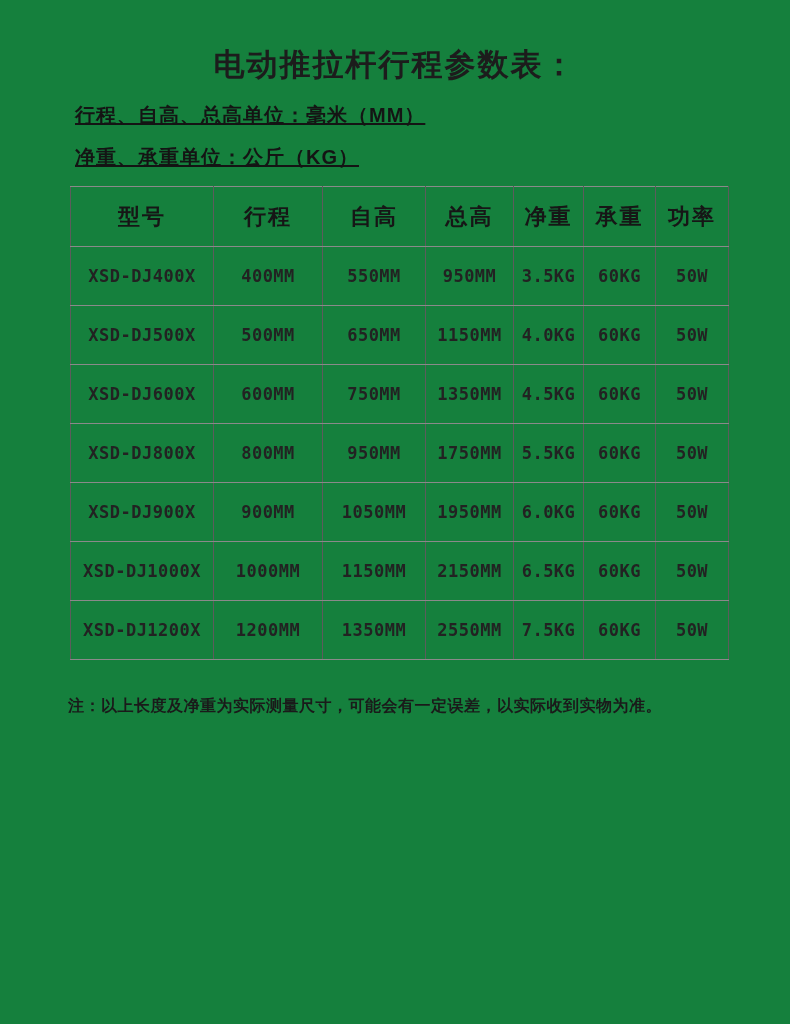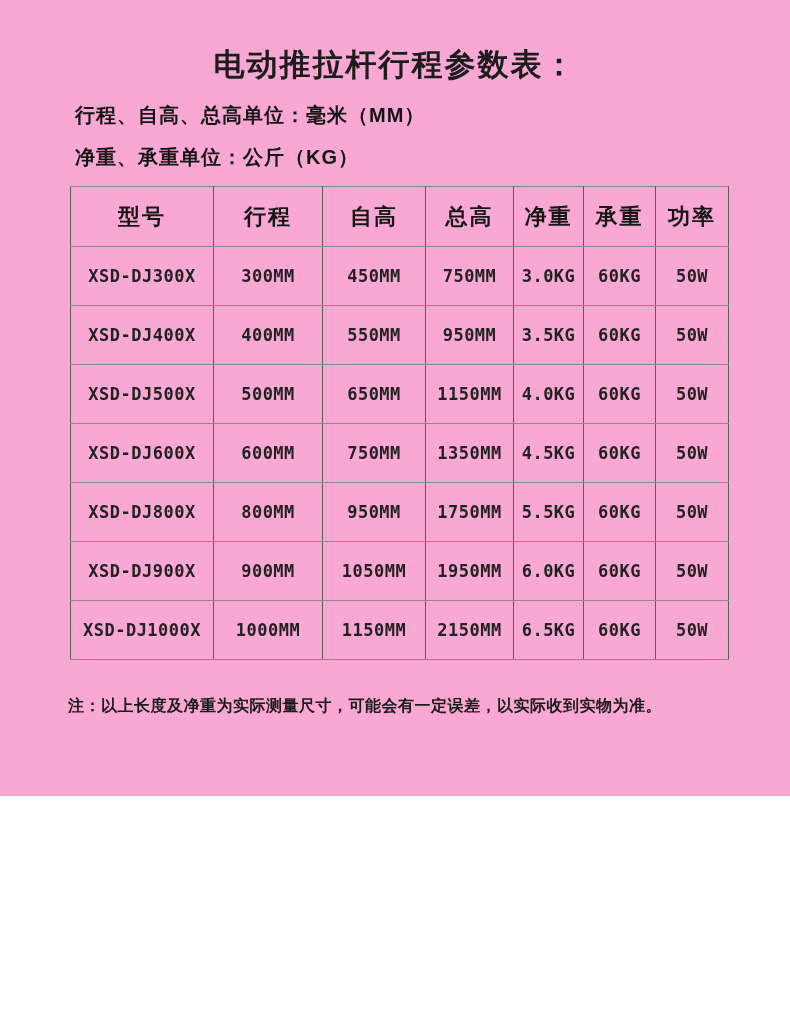--- a/index.html
+++ b/index.html
@@ -8,37 +8,38 @@
     background: #ffffff;
     width: 790px;
     height: 1036px;
     font-family: "Liberation Sans", sans-serif;
     color: #1f1f1f;
     -webkit-font-smoothing: antialiased;
   }
   .page {
     position: relative;
     width: 790px;
-    height: 796px;
+    height: 1024px;
     overflow: hidden;
-    background: #f9a8d4;
+    background: #15803d;
   }
   .title {
     margin: 44px 0 0 0;
     text-align: center;
     font-size: 31px;
     font-weight: bold;
     letter-spacing: 2px;
     color: #1c1c1c;
   }
   .unit-notes {
     margin: 16px 0 0 75px;
     font-size: 20px;
     font-weight: bold;
     color: #141414;
+    text-decoration: underline;
   }
   .unit-notes p {
     margin: 0 0 15px 0;
     letter-spacing: 1px;
   }
   table.spec-table {
     margin: 4px 0 0 70px;
     width: 658px;
     border-collapse: collapse;
     table-layout: fixed;
@@ -113,29 +114,20 @@
         <th>行程</th>
         <th>自高</th>
         <th>总高</th>
         <th>净重</th>
         <th>承重</th>
         <th>功率</th>
       </tr>
     </thead>
     <tbody>
         <tr>
-          <td>XSD-DJ300X</td>
-          <td>300MM</td>
-          <td>450MM</td>
-          <td>750MM</td>
-          <td>3.0KG</td>
-          <td>60KG</td>
-          <td>50W</td>
-        </tr>
-        <tr>
           <td>XSD-DJ400X</td>
           <td>400MM</td>
           <td>550MM</td>
           <td>950MM</td>
           <td>3.5KG</td>
           <td>60KG</td>
           <td>50W</td>
         </tr>
         <tr>
           <td>XSD-DJ500X</td>
@@ -175,18 +167,27 @@
         </tr>
         <tr>
           <td>XSD-DJ1000X</td>
           <td>1000MM</td>
           <td>1150MM</td>
           <td>2150MM</td>
           <td>6.5KG</td>
           <td>60KG</td>
           <td>50W</td>
         </tr>
+        <tr>
+          <td>XSD-DJ1200X</td>
+          <td>1200MM</td>
+          <td>1350MM</td>
+          <td>2550MM</td>
+          <td>7.5KG</td>
+          <td>60KG</td>
+          <td>50W</td>
+        </tr>
       </tbody>
   </table>
 
   <p class="footer-note">注：以上长度及净重为实际测量尺寸，可能会有一定误差，以实际收到实物为准。</p>
 
 </div>
 
 </body></html>

